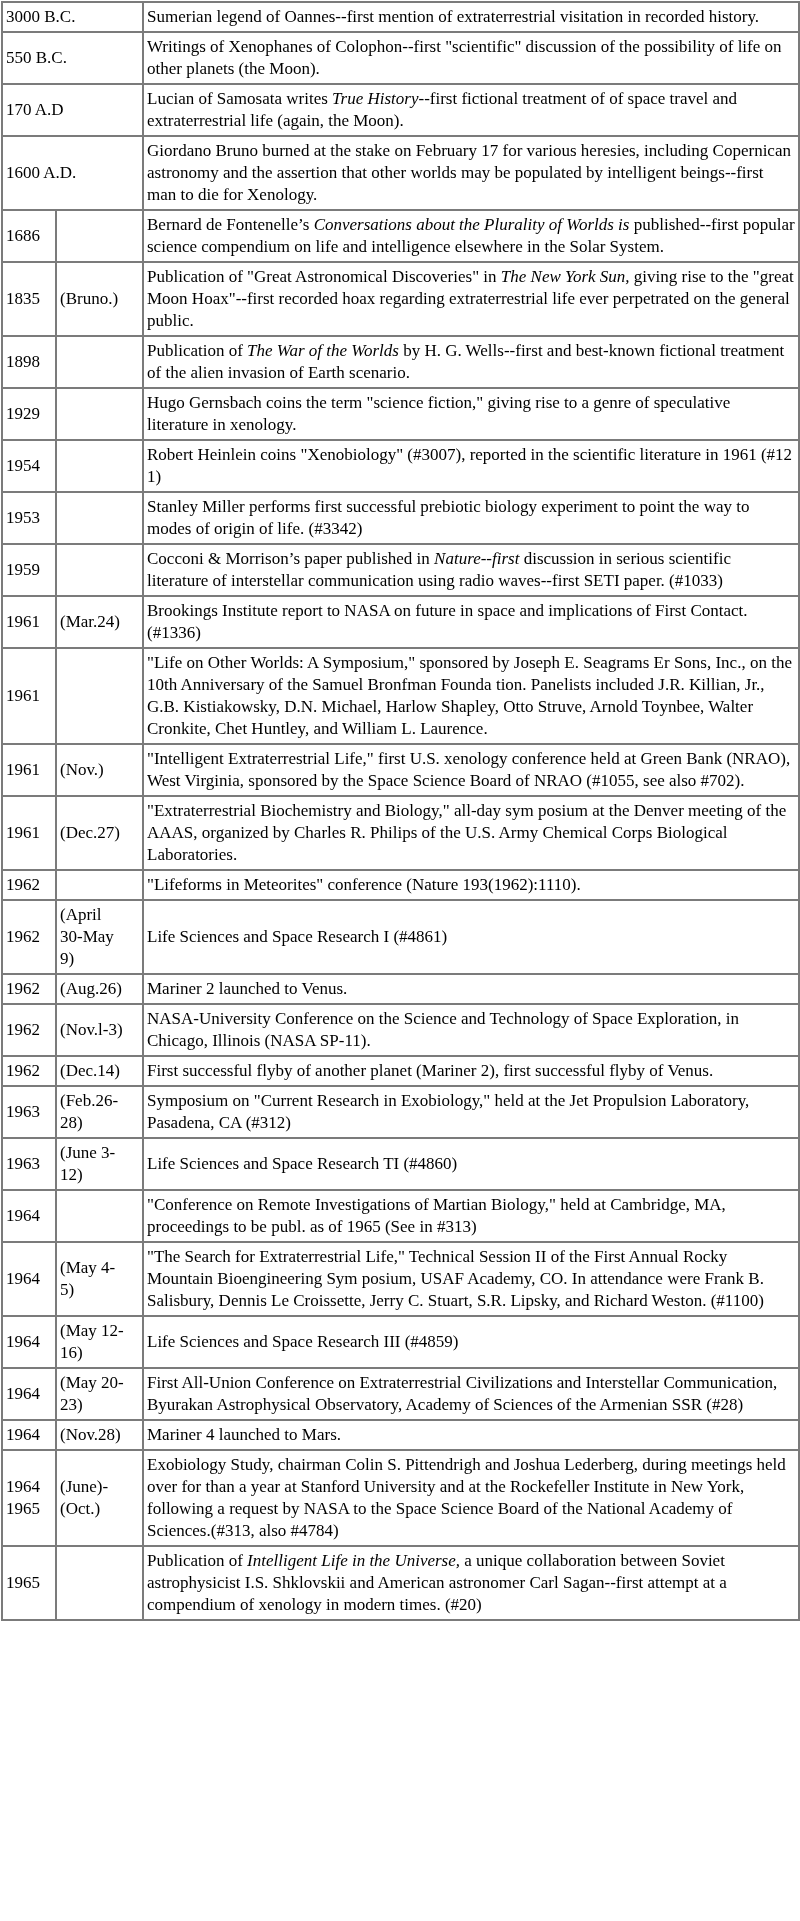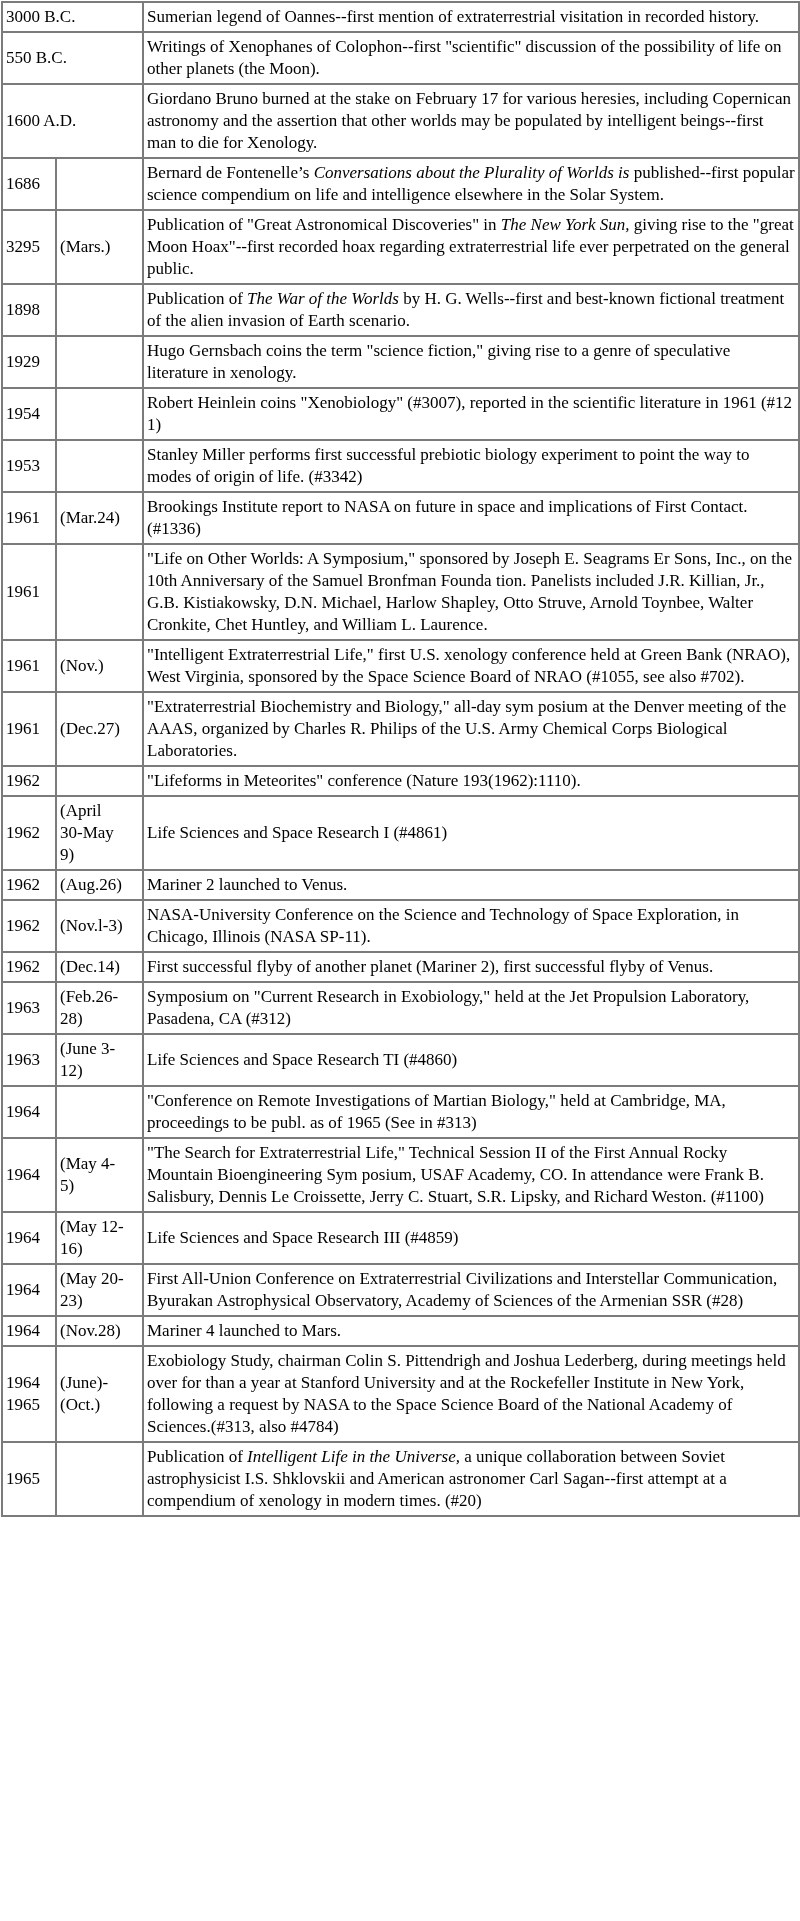--- a/index.html
+++ b/index.html
@@ -45,31 +45,35 @@
   <tbody id="timeline-body">
       <tr>
         <td class="year" colspan="2">3000 B.C.</td>
         <td class="desc">Sumerian legend of Oannes--first mention of extraterrestrial visitation in recorded history.</td>
       </tr>
       <tr>
         <td class="year" colspan="2">550 B.C.</td>
         <td class="desc">Writings of Xenophanes of Colophon--first "scientific" discussion of the possibility of life on other planets (the Moon).</td>
       </tr>
       <tr>
+        <td class="year" colspan="2">170 A.D</td>
+        <td class="desc">Lucian of Samosata writes <i>True History</i>--first fictional treatment of of space travel and extraterrestrial life (again, the Moon).</td>
+      </tr>
+      <tr>
         <td class="year" colspan="2">1600 A.D.</td>
         <td class="desc">Giordano Bruno burned at the stake on February 17 for various heresies, including Copernican astronomy and the assertion that other worlds may be populated by intelligent beings--first man to die for Xenology.</td>
       </tr>
       <tr>
         <td class="year">1686</td>
         <td class="date"></td>
         <td class="desc">Bernard de Fontenelle’s <i>Conversations about the Plurality of Worlds is</i> published--first popular science compendium on life and intelligence elsewhere in the Solar System.</td>
       </tr>
       <tr>
-        <td class="year">3295</td>
-        <td class="date">(Mars.)</td>
+        <td class="year">1835</td>
+        <td class="date">(Bruno.)</td>
         <td class="desc">Publication of "Great Astronomical Discoveries" in <i>The New York Sun,</i> giving rise to the "great Moon Hoax"--first recorded hoax regarding extraterrestrial life ever perpetrated on the general public.</td>
       </tr>
       <tr>
         <td class="year">1898</td>
         <td class="date"></td>
         <td class="desc">Publication of <i>The War of the Worlds</i> by H. G. Wells--first and best-known fictional treatment of the alien invasion of Earth scenario.</td>
       </tr>
       <tr>
         <td class="year">1929</td>
         <td class="date"></td>
@@ -77,20 +81,25 @@
       </tr>
       <tr>
         <td class="year">1954</td>
         <td class="date"></td>
         <td class="desc">Robert Heinlein coins "Xenobiology" (#3007), reported in the scientific literature in 1961 (#12 1)</td>
       </tr>
       <tr>
         <td class="year">1953</td>
         <td class="date"></td>
         <td class="desc">Stanley Miller performs first successful prebiotic biology experiment to point the way to modes of origin of life. (#3342)</td>
+      </tr>
+      <tr>
+        <td class="year">1959</td>
+        <td class="date"></td>
+        <td class="desc">Cocconi &amp; Morrison’s paper published in <i>Nature--first</i> discussion in serious scientific literature of interstellar communication using radio waves--first SETI paper. (#1033)</td>
       </tr>
       <tr>
         <td class="year">1961</td>
         <td class="date">(Mar.24)</td>
         <td class="desc">Brookings Institute report to NASA on future in space and implications of First Contact. (#1336)</td>
       </tr>
       <tr>
         <td class="year">1961</td>
         <td class="date"></td>
         <td class="desc">"Life on Other Worlds: A Symposium," sponsored by Joseph E. Seagrams Er Sons, Inc., on the 10th Anniversary of the Samuel Bronfman Founda tion. Panelists included J.R. Killian, Jr., G.B. Kistiakowsky, D.N. Michael, Harlow Shapley, Otto Struve, Arnold Toynbee, Walter Cronkite, Chet Huntley, and William L. Laurence.</td>

